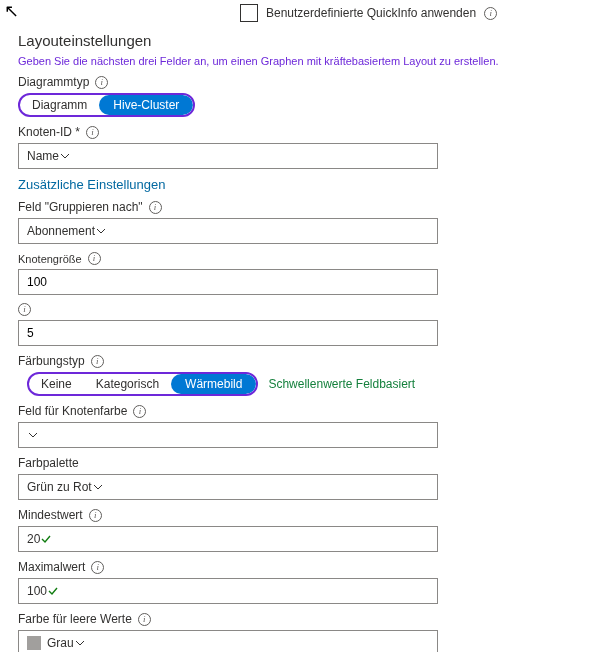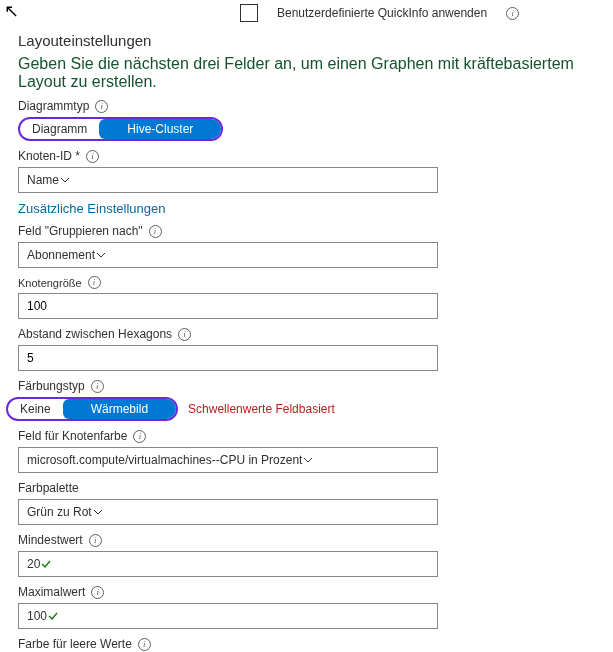--- a/index.html
+++ b/index.html
@@ -7,41 +7,41 @@
       font-family: "Segoe UI", -apple-system, sans-serif;
       font-size: 12px;
       color: #323130;
       background: #fff;
       padding: 0;
       width: 613px;
     }
     .top-checkbox {
       display: flex;
       align-items: center;
-      gap: 19px;
+      gap: 8px;
       margin: 4px 0 10px 240px;
       font-size: 12px;
     }
     .chk {
       width: 18px;
       height: 18px;
       border: 1px solid #323130;
       background: #fff;
       display: inline-block;
     }
     .section-title {
       font-size: 15px;
       font-weight: 400;
       color: #323130;
       margin: 0 0 6px 18px;
     }
     .hint {
       margin: 0 18px 6px 18px;
-      font-size: 16px;
-      color: #14532d;
+      font-size: 11px;
+      color: #6d28d9;
     }
     .label-row {
       display: flex;
       align-items: center;
       gap: 6px;
       margin: 8px 18px 4px 18px;
       font-size: 12px;
       color: #323130;
       text-align: center;
     }
@@ -75,32 +75,32 @@
     .pill {
       padding: 0 12px;
       height: 100%;
       display: flex;
       align-items: center;
       cursor: pointer;
     }
     .pill.selected {
       background: #0078d4;
       color: #fff;
-      border-radius: 6px;
-      padding: 0 28px;
+      border-radius: 11px;
+      padding: 0 14px;
     }
     .pill-group-with-trailing {
       display: flex;
       align-items: center;
       gap: 10px;
-      margin-left: 6px;
+      margin-left: 27px;
     }
     .trailing-text {
       font-size: 12px;
-      color: #b91c1c;
+      color: #15803d;
     }
     .select-box, .input-box {
       margin: 0 18px 4px 18px;
       border: 1px solid #8a8886;
       height: 26px;
       display: flex;
       align-items: center;
       justify-content: flex-start;
       padding: 0 8px;
       font-size: 12px;
@@ -202,45 +202,44 @@
 
 <div class="label-row label-sub">
   <span>Knotengröße</span>
   <span class="info-icon">i</span>
 </div>
 <div class="input-box">
   <input type="text" value="100" style="">
 </div>
 
 <div class="label-row">
-  <span>Abstand zwischen Hexagons</span>
   <span class="info-icon">i</span>
 </div>
 <div class="input-box">
   <input type="text" value="5" style="">
 </div>
 
 <div class="label-row">
   <span>Färbungstyp</span>
   <span class="info-icon">i</span>
 </div>
 <div class="pill-group-with-trailing">
   <div class="pill-group" style="margin-left:0">
     <span class="pill">Keine</span>
+    <span class="pill">Kategorisch</span>
     <span class="pill selected">Wärmebild</span>
   </div>
   <span class="trailing-text">Schwellenwerte Feldbasiert</span>
 </div>
 
 <div class="label-row">
   <span>Feld für Knotenfarbe</span>
   <span class="info-icon">i</span>
 </div>
 <div class="select-box">
-  <span>microsoft.compute/virtualmachines--CPU in Prozent</span>
   <span class="chev">
     <svg viewBox="0 0 12 12">
         <path d="M2 4 L6 8 L10 4" fill="none" stroke="#323130" stroke-width="1"></path>
       </svg>
   </span>
 </div>
 
 <div class="label-row">
   <span>Farbpalette</span>
 </div>

